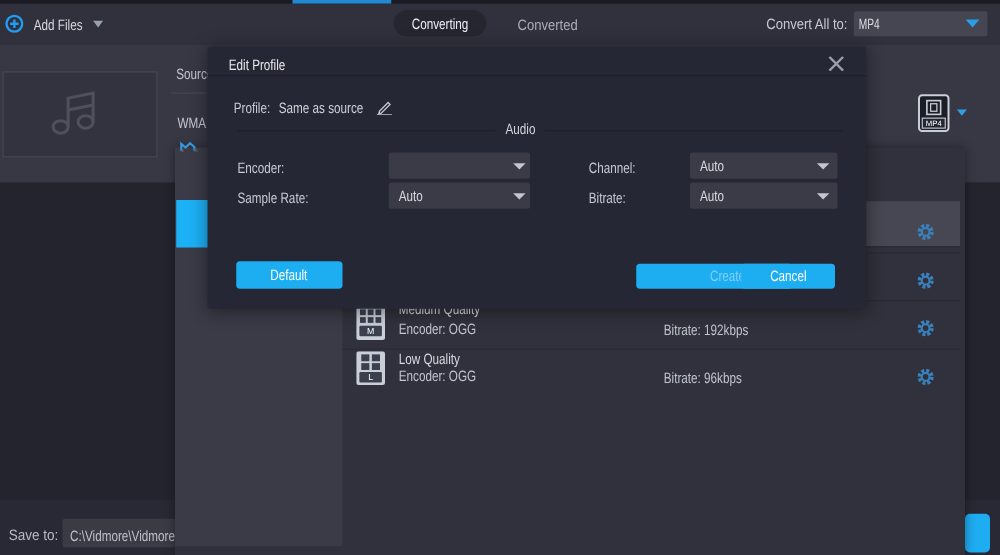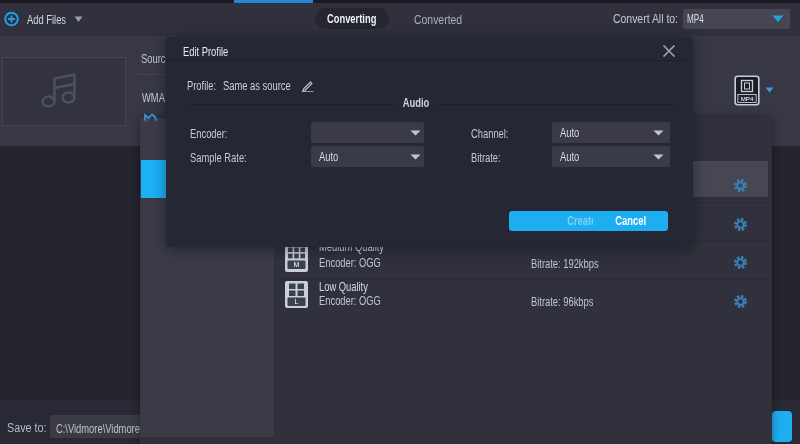--- a/index.html
+++ b/index.html
@@ -1,19 +1,19 @@
 <!DOCTYPE html>
 <html><head>
 <meta charset="utf-8">
 <style>
   html,body{margin:0;padding:0;}
   body{width:800px;height:444px;background:#262a35;font-family:"Liberation Sans",sans-serif;overflow:hidden;position:relative;}
   .abs{position:absolute;}
   .t{position:absolute;font-size:12px;line-height:12px;transform:scaleX(0.78);transform-origin:0 50%;white-space:nowrap;}
-  .ctr{display:flex;align-items:center;justify-content:center;font-weight:bold;}
+  .ctr{display:flex;align-items:center;justify-content:center;}
   .ctr>span{font-size:12px;line-height:12px;transform:scaleX(0.78);white-space:nowrap;}
 </style>
 </head>
 <body>
 
 <div class="abs" style="left:0;top:0;width:800px;height:3px;background:#191a22;"></div>
 <div class="abs" style="left:234px;top:0;width:79px;height:3px;background:#2288cf;"></div>
 
 <div class="abs" style="left:0;top:3px;width:800px;height:33px;background:#30313d;"></div>
 <svg class="abs" style="left:4px;top:11px;" width="15" height="16" viewBox="0 0 15 16">
@@ -179,19 +179,22 @@
       </svg>
   </div>
   <span class="t" style="left:305px;top:115px;color:#c6cad2;">Bitrate:</span>
   <div class="abs" style="left:386px;top:109px;width:118px;height:21px;background:#3b3b47;border-radius:2px;">
     <span class="t" style="left:8px;top:5px;color:#d6dae0;">Auto</span>
     <svg class="abs" style="left:101px;top:8px;" width="11" height="6" viewBox="0 0 11 6">
         <path d="M0.5 0.5 L5.5 5.5 L10.5 0.5 Z" fill="#c2c6cd"></path>
       </svg>
   </div>
 
+  <div class="abs ctr" style="left:23px;top:172px;width:85px;height:22px;background:#1daef2;border-radius:3px;">
+      <span style="color:#ffffff;">Default</span>
+    </div>
   <div class="abs ctr" style="left:343px;top:174px;width:82px;height:20px;background:#1daef2;border-radius:3px;padding-left:43px;">
       <span style="color:#7ed0f7;">Create New</span>
     </div>
   <div class="abs ctr" style="left:427px;top:174px;width:75px;height:20px;background:#1daef2;border-radius:3px;">
       <span style="color:#ffffff;">Cancel</span>
     </div>
 </div>
 
 </body></html>

